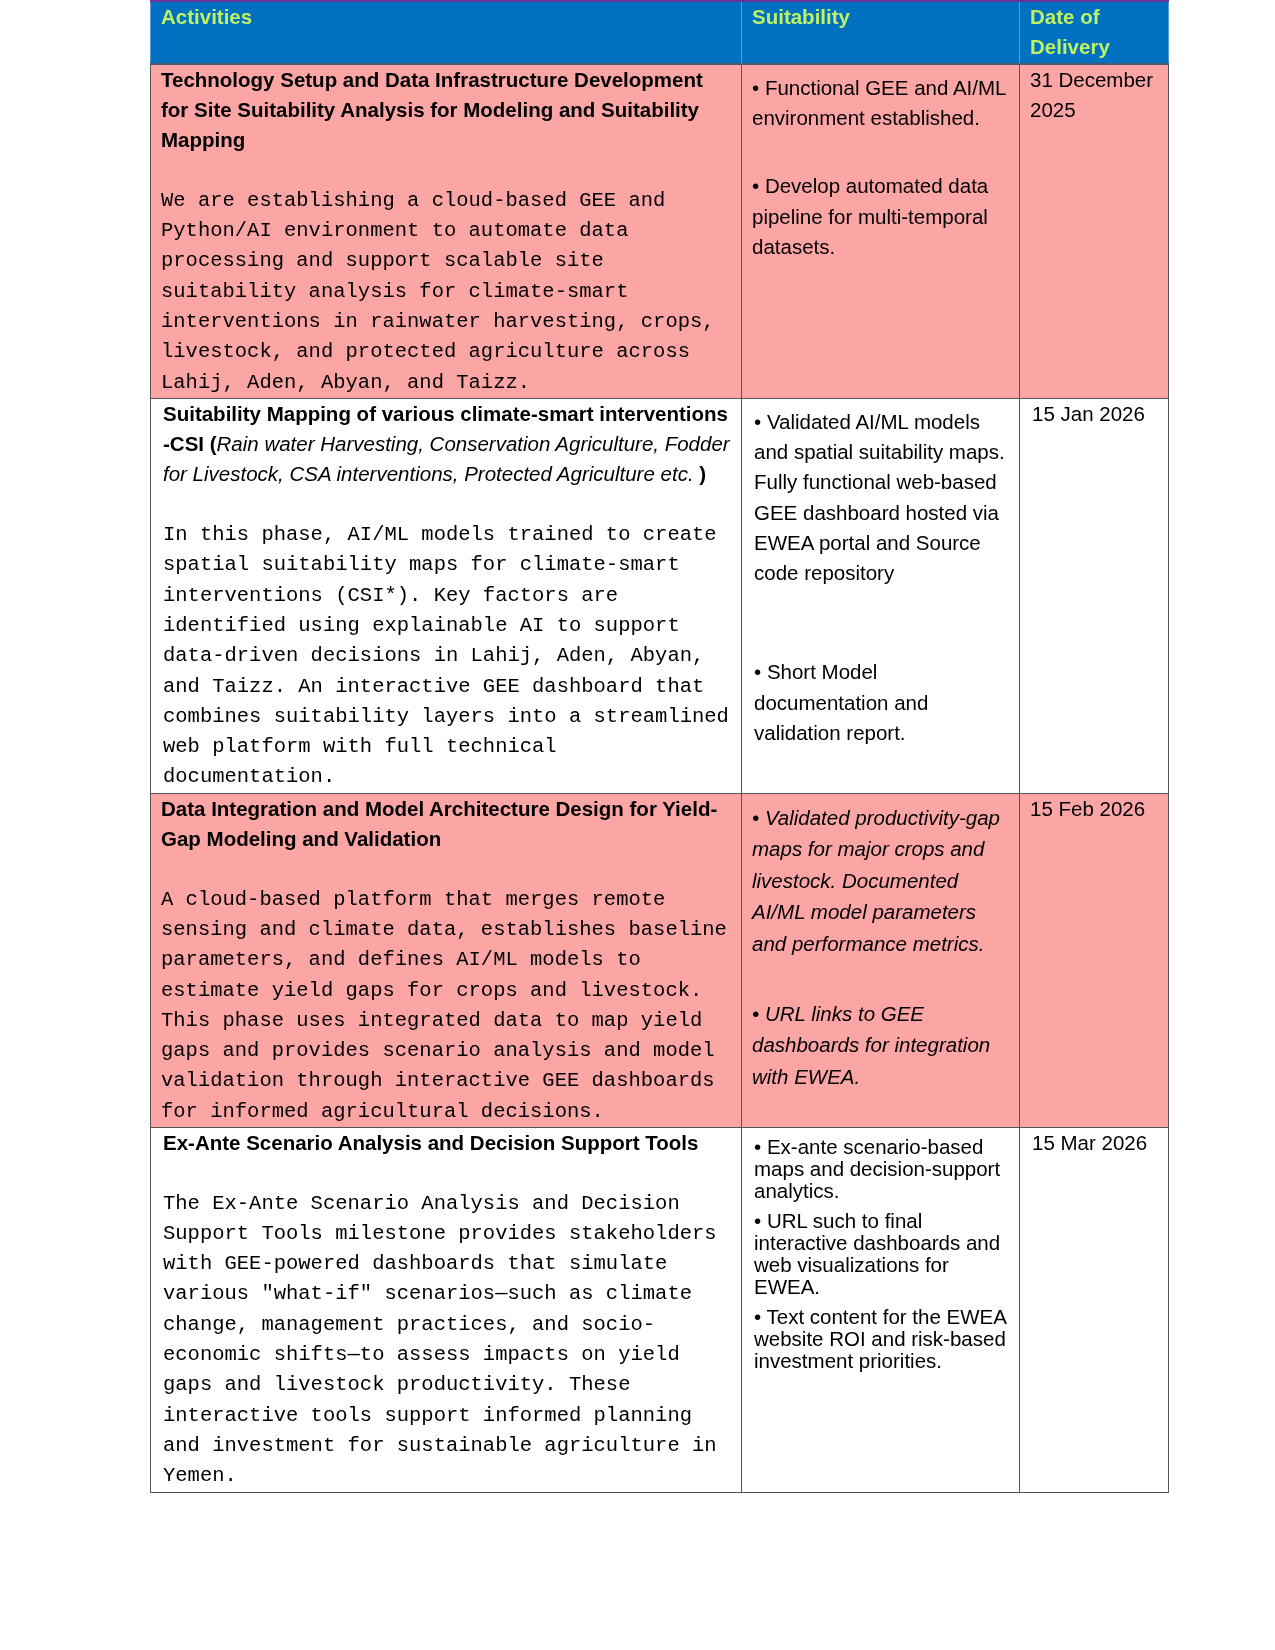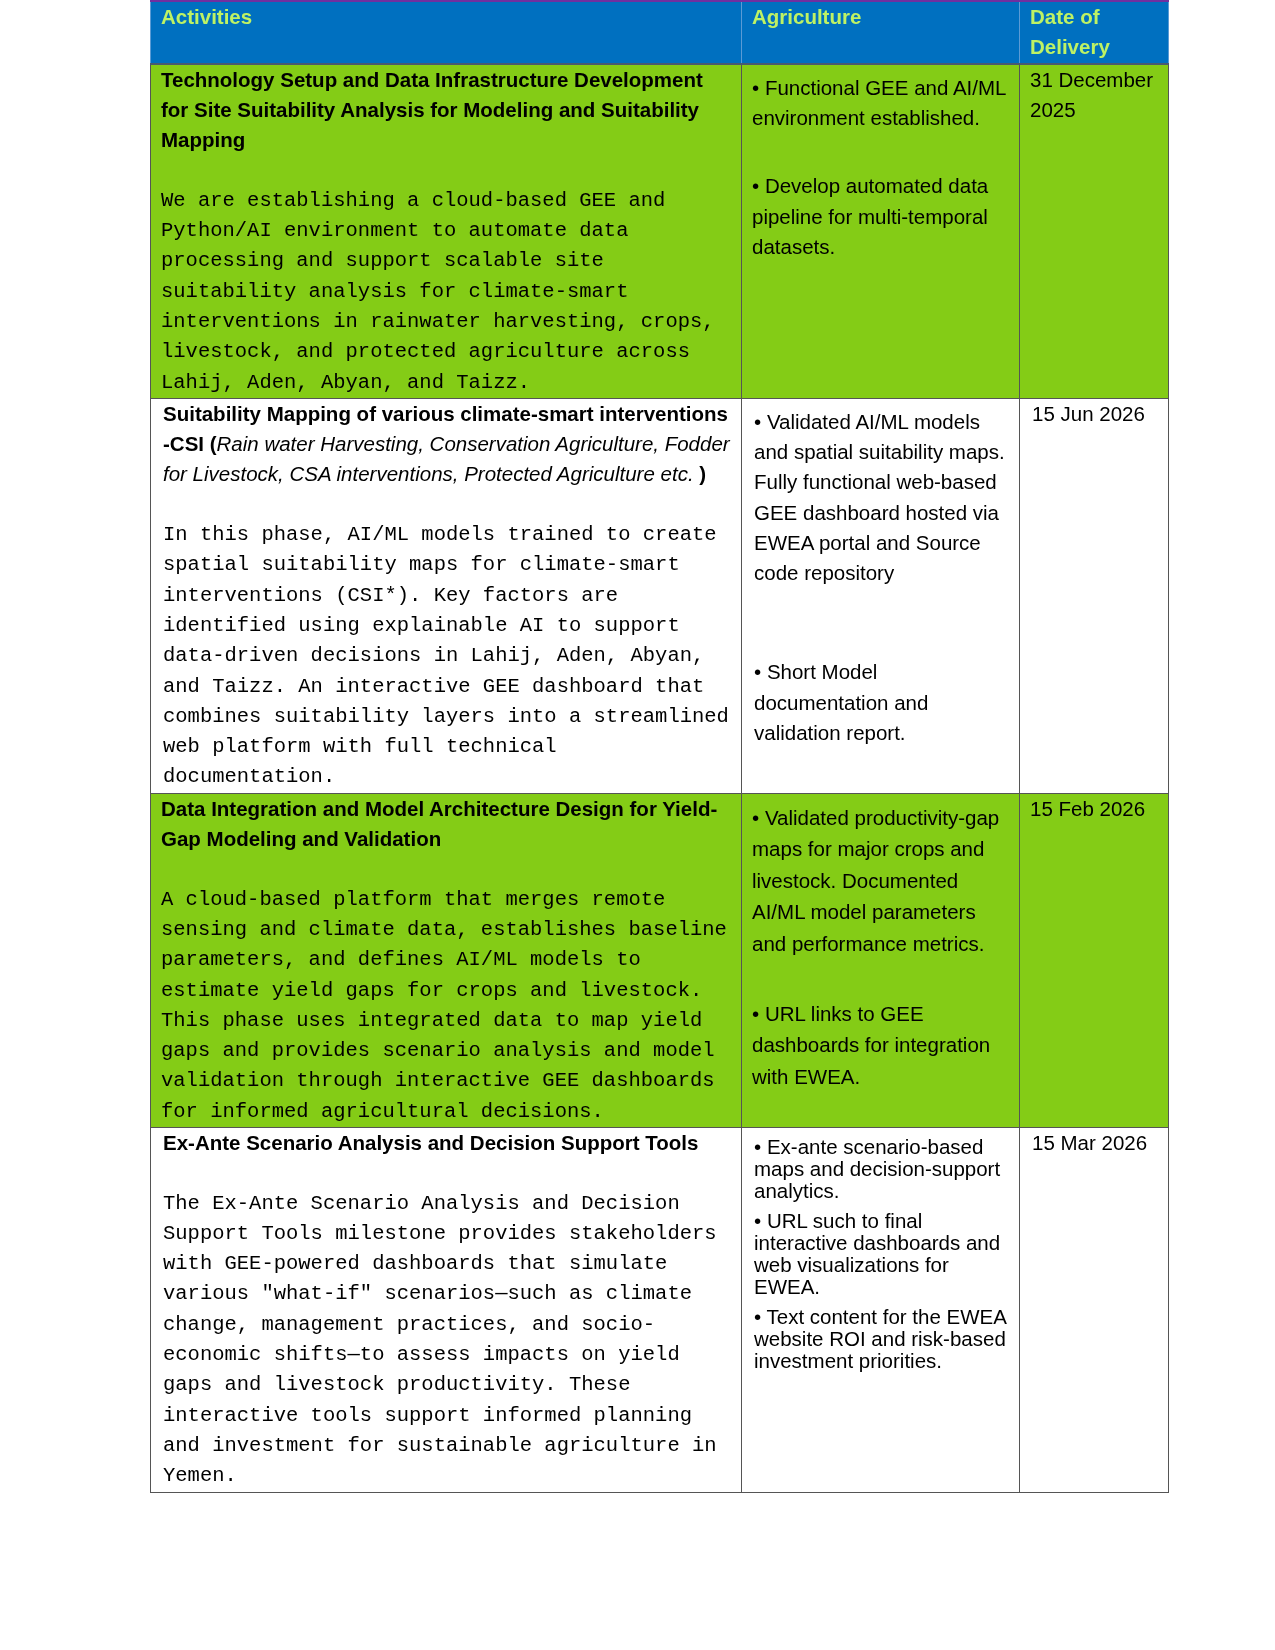--- a/index.html
+++ b/index.html
@@ -48,21 +48,21 @@
     }
     table.deliv td {
       vertical-align: top;
       padding: 0 10px;
       box-sizing: border-box;
       border: 1.5px solid #555555;
     }
     table.deliv td.c-date {
       border-left: 1.5px solid #000000;
     }
-    tr.shaded td { background: #84cc16; }
+    tr.shaded td { background: #fca5a5; }
     tr.plain td { background: #ffffff; padding-left: 12px; }
 
     tr.r1 { height: 302px; }
     tr.r2 { height: 376px; }
     tr.r3 { height: 236px; }
     tr.r4 { height: 336px; }
 
     .act-title { font-weight: bold; display: block; }
     .act-title .ital { font-style: italic; font-weight: normal; }
     .spacer { display: block; height: 30.3px; }
@@ -78,21 +78,21 @@
 <div class="page">
   <table class="deliv">
     <colgroup>
       <col class="c1">
         <col class="c2">
         <col class="c3">
     </colgroup>
     <thead>
       <tr>
         <th>Activities</th>
-        <th>Agriculture</th>
+        <th>Suitability</th>
         <th>Date of Delivery</th>
       </tr>
     </thead>
     <tbody>
 
       <tr class="shaded r1">
         <td>
           <span class="act-title">Technology Setup and Data Infrastructure Development for Site Suitability Analysis for Modeling and Suitability Mapping</span>
           <span class="spacer"></span>
           <span class="para">We are establishing a cloud-based GEE and Python/AI environment to automate data processing and support scalable site suitability analysis for climate-smart interventions in rainwater harvesting, crops, livestock, and protected agriculture across Lahij, Aden, Abyan, and Taizz.</span>
@@ -109,30 +109,30 @@
         <td>
           <span class="act-title"><span>Suitability Mapping of various climate-smart interventions -CSI (</span><span class="ital">Rain water Harvesting, Conservation Agriculture, Fodder for Livestock, CSA interventions, Protected Agriculture etc. </span><span>)</span></span>
           <span class="spacer"></span>
           <span class="para">In this phase, AI/ML models trained to create spatial suitability maps for climate-smart interventions (CSI*). Key factors are identified using explainable AI to support data-driven decisions in Lahij, Aden, Abyan, and Taizz. An interactive GEE dashboard that combines suitability layers into a streamlined web platform with full technical documentation.</span>
         </td>
         <td>
           <span class="bullet"><span class="bullet-sym">•</span> <span>Validated AI/ML models and spatial suitability maps.  Fully functional web-based GEE dashboard hosted via EWEA portal and Source code repository</span></span>
           <span class="gap2"></span>
           <span class="bullet"><span class="bullet-sym">•</span> <span>Short Model documentation and validation report.</span></span>
         </td>
-        <td class="c-date">15 Jun 2026</td>
+        <td class="c-date">15 Jan 2026</td>
       </tr>
 
       <tr class="shaded r3">
         <td>
           <span class="act-title">Data Integration and Model Architecture Design for Yield-Gap Modeling and Validation</span>
           <span class="spacer"></span>
           <span class="para">A cloud-based platform that merges remote sensing and climate data, establishes baseline parameters, and defines AI/ML models to estimate yield gaps for crops and livestock. This phase uses integrated data to map yield gaps and provides scenario analysis and model validation through interactive GEE dashboards for informed agricultural decisions.</span>
         </td>
-        <td style="line-height:31.5px;">
+        <td style="line-height:31.5px;font-style:italic;">
           <span class="bullet"><span class="bullet-sym">•</span> <span>Validated productivity-gap maps for major crops and livestock. Documented AI/ML model parameters and performance metrics.</span></span>
           <span class="gap"></span>
           <span class="bullet"><span class="bullet-sym">•</span> <span>URL links to GEE dashboards for integration with EWEA.</span></span>
         </td>
         <td class="c-date">15 Feb 2026</td>
       </tr>
 
       <tr class="plain r4">
         <td>
           <span class="act-title">Ex-Ante Scenario Analysis and Decision Support Tools</span>

